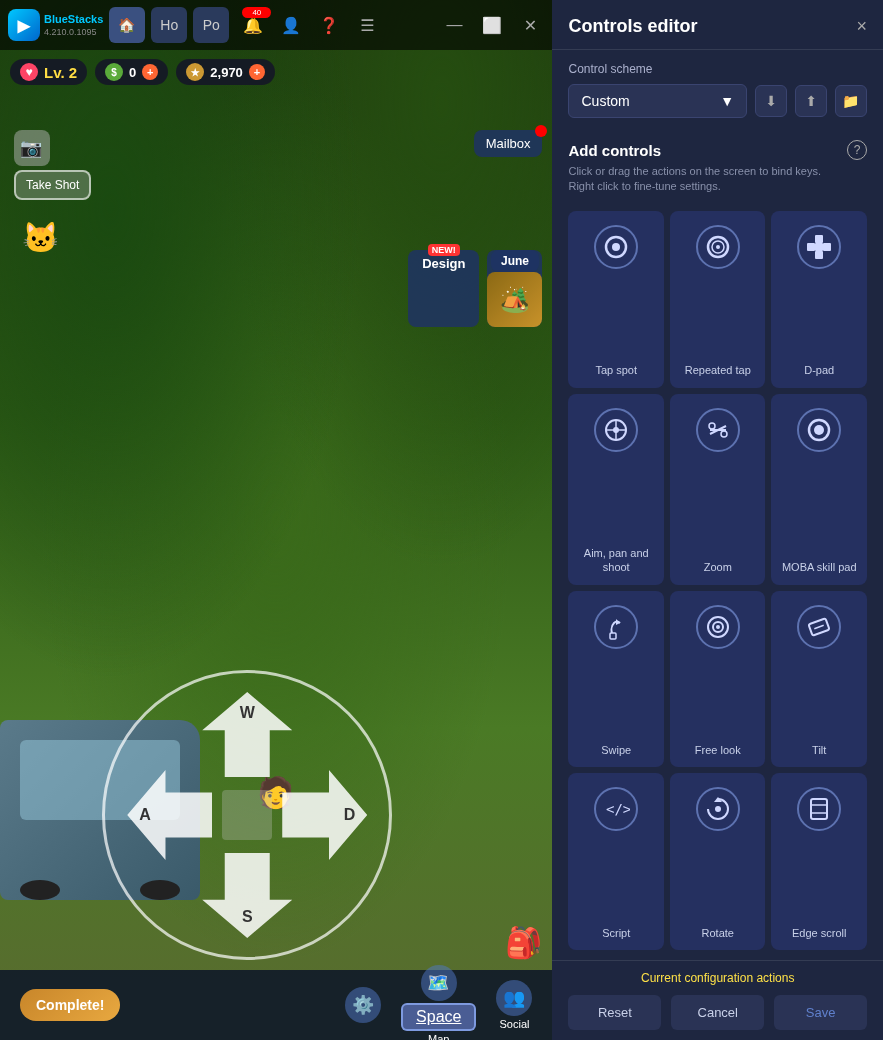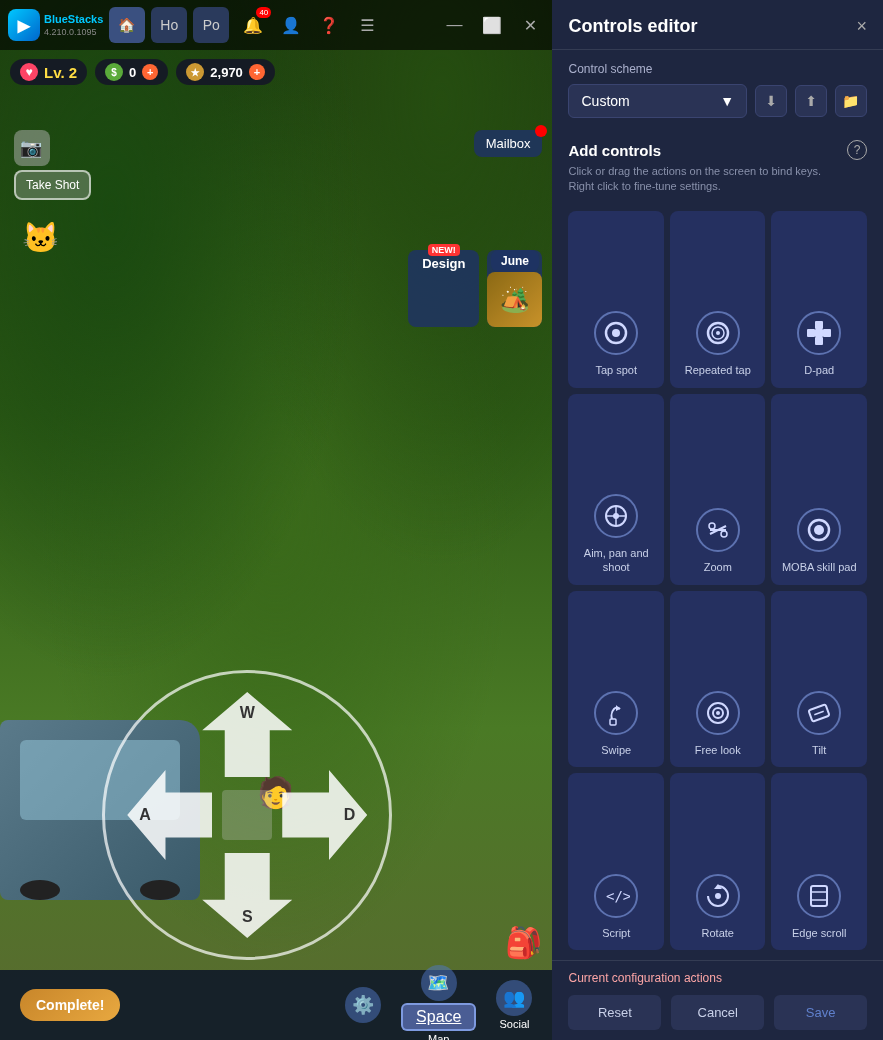--- a/index.html
+++ b/index.html
@@ -64,21 +64,21 @@
     .notification-badge {
       position: relative;
     }
     .badge {
       position: absolute;
       top: -4px; right: -4px;
       background: red;
       color: white;
       font-size: 8px;
       border-radius: 8px;
-      padding: 1px 3px;
+      padding: 1px 10px;
       min-width: 14px;
       text-align: center;
     }
     .spacer { flex: 1; }
 
     
     .hud-top {
       position: absolute;
       top: 55px; left: 0; right: 0;
       display: flex;
@@ -302,21 +302,21 @@
     .controls-grid {
       display: grid;
       grid-template-columns: repeat(3, 1fr);
       gap: 6px;
       padding: 10px 16px;
       flex: 1;
     }
     .control-card {
       background: #253060;
       border-radius: 8px;
-      display: flex; flex-direction: column; align-items: center; justify-content: flex-end;
+      display: flex; flex-direction: column; align-items: center; justify-content: space-between;
       padding: 14px 6px 10px;
       cursor: pointer;
       gap: 8px;
       transition: background 0.15s;
       min-height: 90px;
     }
     .control-card-label {
       color: #c8d0e8; font-size: 11px; text-align: center; line-height: 1.3;
     }
     .ctrl-icon {
@@ -326,21 +326,21 @@
       display: flex; align-items: center; justify-content: center;
       font-size: 22px; color: #d0d8ff;
     }
 
     
     .panel-footer {
       border-top: 1px solid rgba(255,255,255,0.1);
       padding: 10px 16px;
     }
     .current-config-label {
-      color: #fca5a5; font-size: 12px; text-align: left; margin-bottom: 10px;
+      color: #fde047; font-size: 12px; text-align: center; margin-bottom: 10px;
     }
     .footer-btns {
       display: flex; gap: 10px;
     }
     .footer-btn {
       flex: 1;
       padding: 10px;
       border-radius: 6px;
       font-size: 13px; font-weight: 500;
       text-align: center; cursor: pointer;

